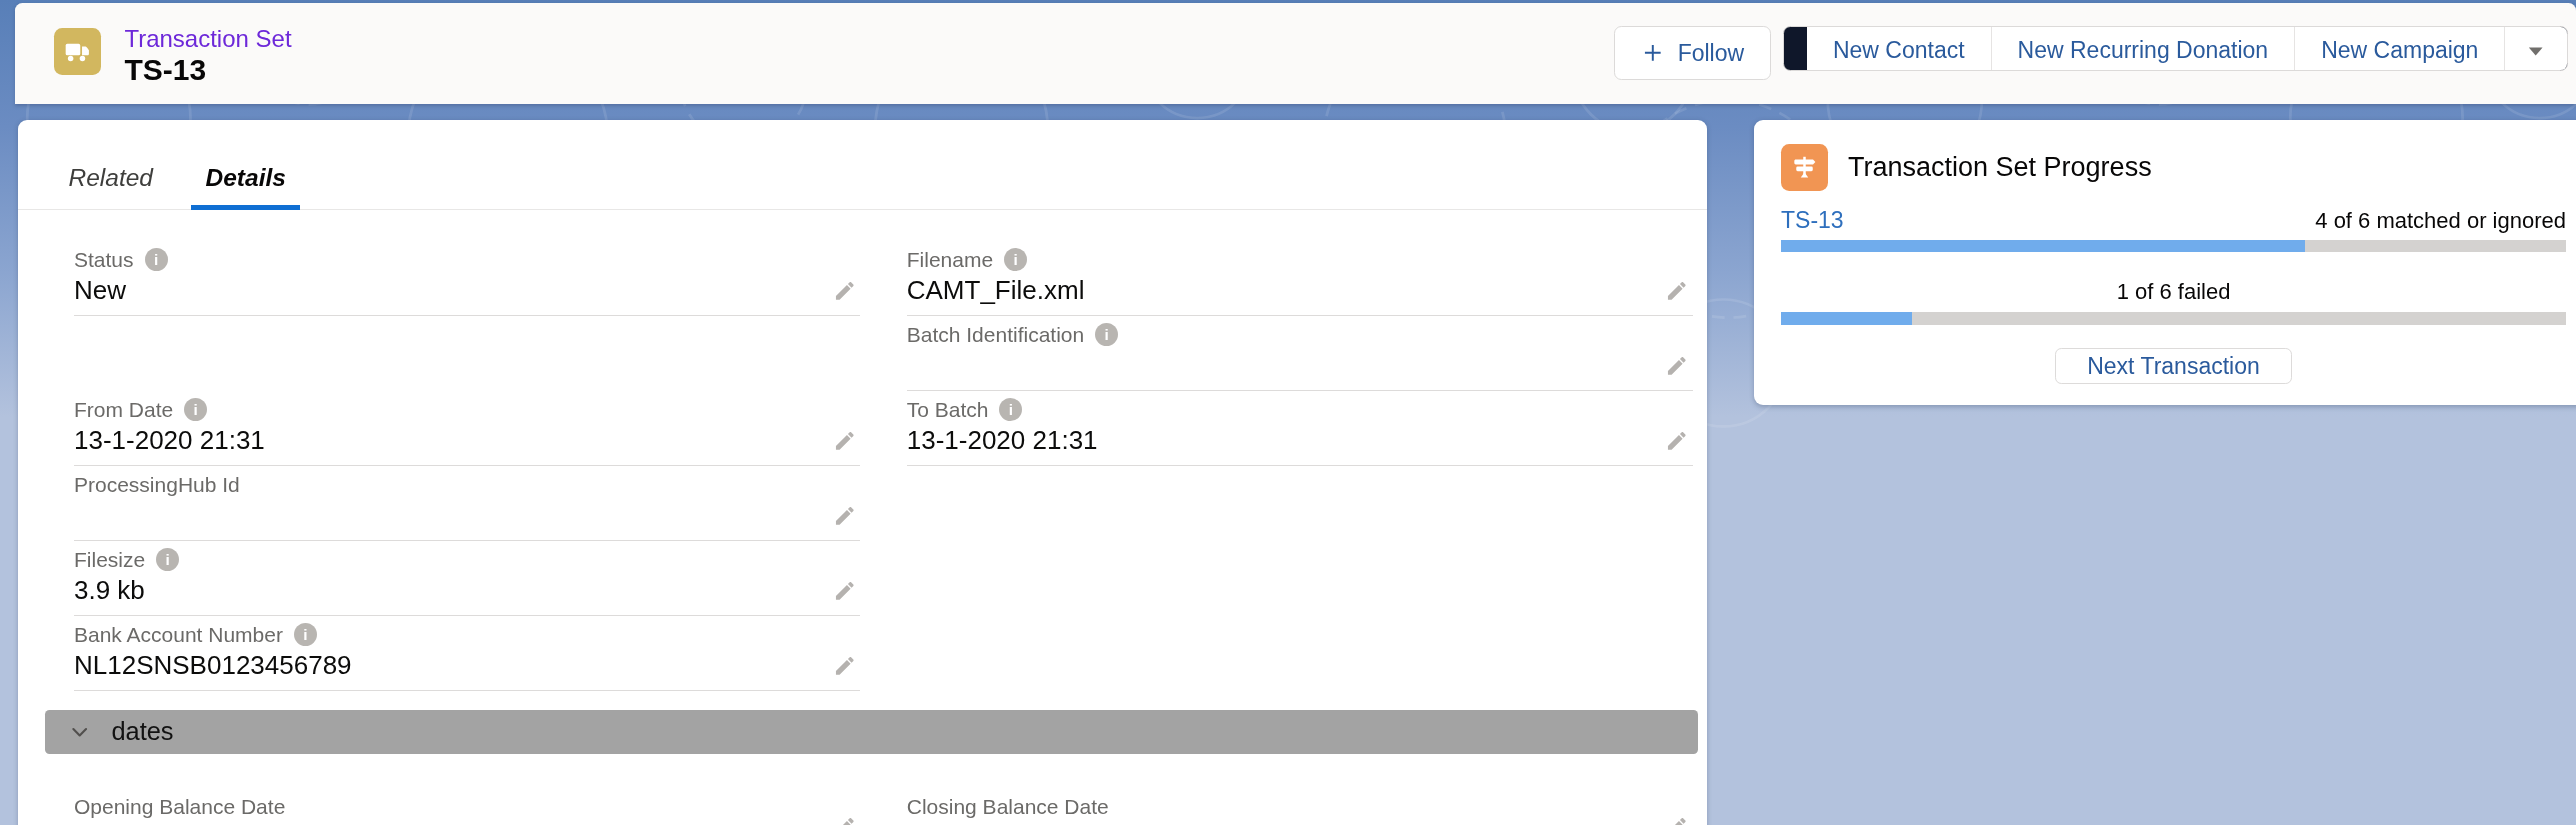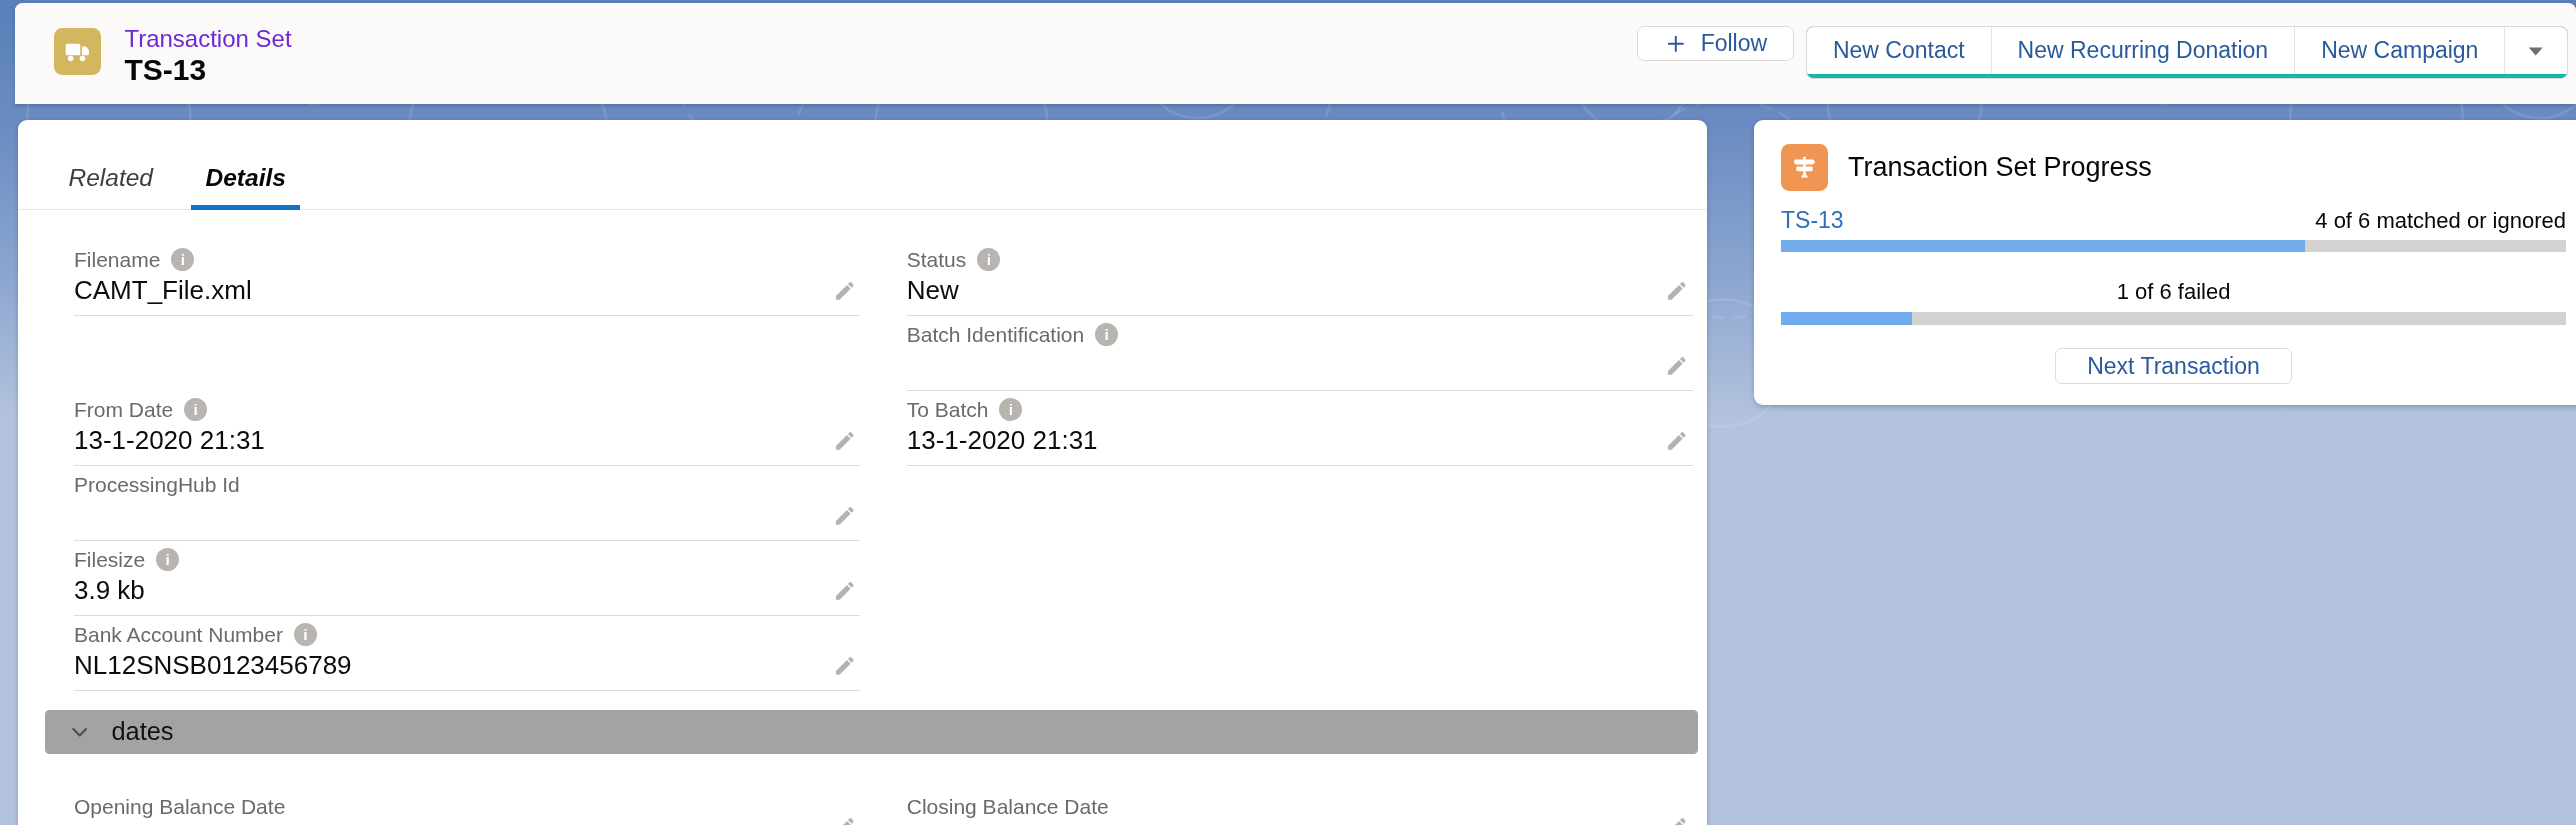--- a/index.html
+++ b/index.html
@@ -12,25 +12,25 @@
   
   .page-header { position:absolute; left:15.4px; top:2.7px; right:0; height:101px;
      background:#fbfaf9; border-radius:7.3px 7.3px 0 0; box-shadow:0 1.8px 3.6px rgba(30,45,80,.25); z-index:3;
      display:flex; align-items:center; }
   .entity-icon { position:absolute; left:39px; top:25.4px; width:47px; height:47px; border-radius:8.2px;
      display:flex; align-items:center; justify-content:center; }
   .header-titles { position:absolute; left:109px; top:22px; display:flex; flex-direction:column; }
   .obj-label { font-size:24px; color:#6d28d9; line-height:27px; }
   .rec-title { font-size:30px; font-weight:bold; color:#080707; line-height:36px; }
   .header-actions { position:absolute; right:8.2px; top:23.6px; display:flex; gap:11.8px; height:51px; }
-  .btn { height:35px; background:#fff; border:1.8px solid #dcdad9; border-radius:7.3px;
+  .btn { height:54px; background:#fff; border:1.8px solid #dcdad9; border-radius:7.3px;
      color:#2a5a9c; font-size:23px; display:flex; align-items:center; justify-content:center;
      padding:0 26px; cursor:pointer; white-space:nowrap; }
   .btn-follow { gap:12.7px; }
-  .btn-group { display:flex; height:53px; border:1.8px solid #dcdad9; border-radius:7.3px; background:#14b8a6; overflow:hidden; }
+  .btn-group { display:flex; height:45px; border:1.8px solid #dcdad9; border-radius:7.3px; background:#0f172a; overflow:hidden;padding-left:23px; }
   .btn-group .btn { border:none; border-radius:0; border-left:1.8px solid #e6e4e3; height:47px; }
   .btn-group .btn:first-child { border-left:none; }
   .btn-more { padding:0 18px; }
 
   
   .main-card { position:absolute; left:18px; top:120px; width:1689px; height:735px;
      background:#fff; border-radius:9px; box-shadow:0 1.8px 5.4px rgba(30,45,80,.28); z-index:2; }
   .tabs { display:flex; padding:29px 0 0 36px; border-bottom:1.8px solid #e8e7e6; }
   .tab { font-size:24.5px; color:#3e3e3c; padding:14.5px 14.5px 17px; margin-right:23.6px; cursor:pointer;font-style:italic; }
   .tab.active { font-weight:bold; color:#080707; border-bottom:5.4px solid #0f6fd3; margin-bottom:-1.8px; padding-bottom:13.6px; }
@@ -134,34 +134,34 @@
   <section class="main-card">
     <div class="tabs">
       <div class="tab">Related</div>
       <div class="tab active">Details</div>
     </div>
 
     <div class="fgrid">
 
       <div class="field">
         <div class="flabel">
+            <span>Status</span>
+            <span class="info"></span>
+          </div>
+        <div class="fvalue">New</div>
+        <span class="pencil"><svg width="23.6" height="23.6" viewBox="0 0 24 24" fill="#b5b2af">
+              <path d="M3 17.3V21h3.7L17.9 9.8l-3.7-3.7L3 17.3zM20.7 7c.4-.4.4-1 0-1.4l-2.3-2.3c-.4-.4-1-.4-1.4 0l-1.8 1.8 3.7 3.7L20.7 7z"></path>
+            </svg></span>
+      </div>
+      <div class="field">
+        <div class="flabel">
             <span>Filename</span>
             <span class="info"></span>
           </div>
         <div class="fvalue">CAMT_File.xml</div>
-        <span class="pencil"><svg width="23.6" height="23.6" viewBox="0 0 24 24" fill="#b5b2af">
-              <path d="M3 17.3V21h3.7L17.9 9.8l-3.7-3.7L3 17.3zM20.7 7c.4-.4.4-1 0-1.4l-2.3-2.3c-.4-.4-1-.4-1.4 0l-1.8 1.8 3.7 3.7L20.7 7z"></path>
-            </svg></span>
-      </div>
-      <div class="field">
-        <div class="flabel">
-            <span>Status</span>
-            <span class="info"></span>
-          </div>
-        <div class="fvalue">New</div>
         <span class="pencil"><svg width="23.6" height="23.6" viewBox="0 0 24 24" fill="#b5b2af">
               <path d="M3 17.3V21h3.7L17.9 9.8l-3.7-3.7L3 17.3zM20.7 7c.4-.4.4-1 0-1.4l-2.3-2.3c-.4-.4-1-.4-1.4 0l-1.8 1.8 3.7 3.7L20.7 7z"></path>
             </svg></span>
       </div>
 
       <div class="field field--blank"></div>
       <div class="field">
         <div class="flabel">
             <span>Batch Identification</span>
             <span class="info"></span>

